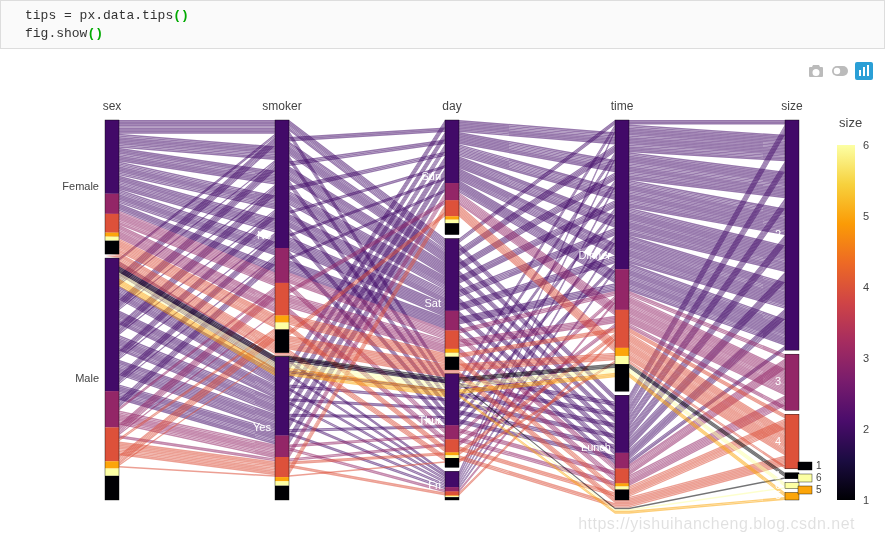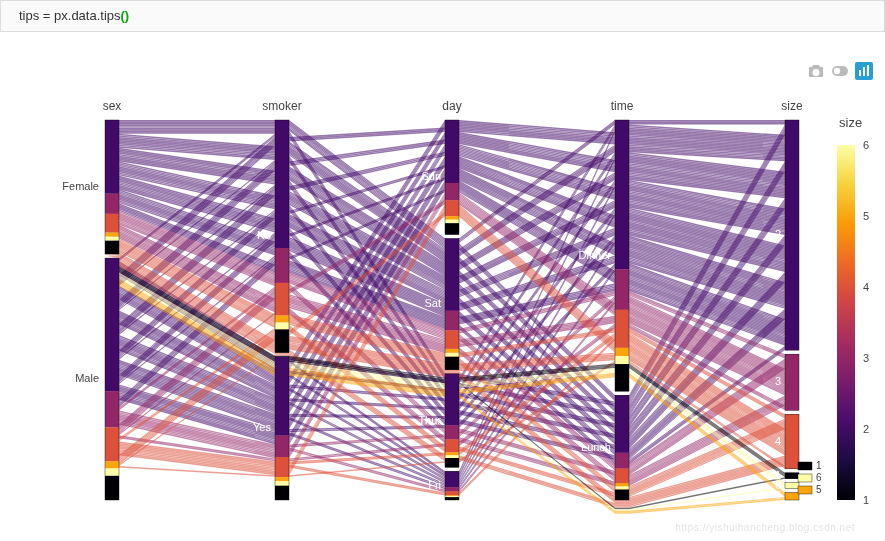--- a/index.html
+++ b/index.html
@@ -1,39 +1,42 @@
 <!DOCTYPE html>
 <html><head>
 <meta charset="utf-8">
 <style>
   * { box-sizing: border-box; margin: 0; padding: 0; }
   body { font-family: Arial, sans-serif; background: #fff; width: 885px; height: 541px; overflow: hidden; position: relative; }
-  .code-block { border: 1px solid #ddd; background: #fafafa; padding: 6px 18px; font-family: Liberation Sans, sans-serif; font-size: 13px; line-height: 1.35; color: #333; }
+  .code-block { border: 1px solid #ddd; background: #fafafa; padding: 6px 24px; font-family: Liberation Mono, monospace; font-size: 13px; line-height: 1.35; color: #333; }
   .code-block span { white-space: pre; }
   .str { color: #c41a16; }
   .paren { color: #0a0; font-weight: bold; }
   .toolbar { position: absolute; right: 12px; top: 62px; display: flex; gap: 6px; align-items: center; }
   .toolbar .icon { width: 18px; height: 18px; display: flex; align-items: center; justify-content: center; color: #888; cursor: pointer; }
   .toolbar .icon.active { background: #2a9fd6; color: #fff; border-radius: 2px; }
   .chart { position: absolute; left: 22px; top: 90px; width: 865px; height: 440px; }
   .chart svg { width: 100%; height: 100%; }
   .dim-label { font-size: 12px; fill: #444; text-anchor: middle; }
   .cat-label { font-size: 11px; fill: #fff; text-anchor: end; }
   .cat-label.outside { fill: #444; }
   .colorbar-title { font-size: 13px; fill: #444; }
   .colorbar-tick { font-size: 11px; fill: #444; }
   .legend-tick { font-size: 10px; fill: #444; }
-  .watermark { position: absolute; right: 30px; bottom: 8px; font-size: 10px; color: rgba(0,0,0,0.12); letter-spacing: 0.5px; }
+  .watermark { position: absolute; right: 30px; bottom: 8px; font-size: 16px; color: rgba(0,0,0,0.12); letter-spacing: 0.5px; }
 </style>
 </head>
 <body>
 
 <div class="code-block">
   <div>
     <span>tips = px.data.tips</span><span class="paren">()</span>
+  </div>
+  <div>
+    <span>fig.show</span><span class="paren">()</span>
   </div>
 </div>
 
 <div class="toolbar">
   <div class="icon">
     <svg width="16" height="14" viewBox="0 0 16 14">
         <path fill="#bbb" d="M2 3h2l1-2h6l1 2h2a1 1 0 011 1v8a1 1 0 01-1 1H2a1 1 0 01-1-1V4a1 1 0 011-1zm6 9a3.5 3.5 0 100-7 3.5 3.5 0 000 7z"></path>
       </svg>
   </div>
   <div class="icon">

